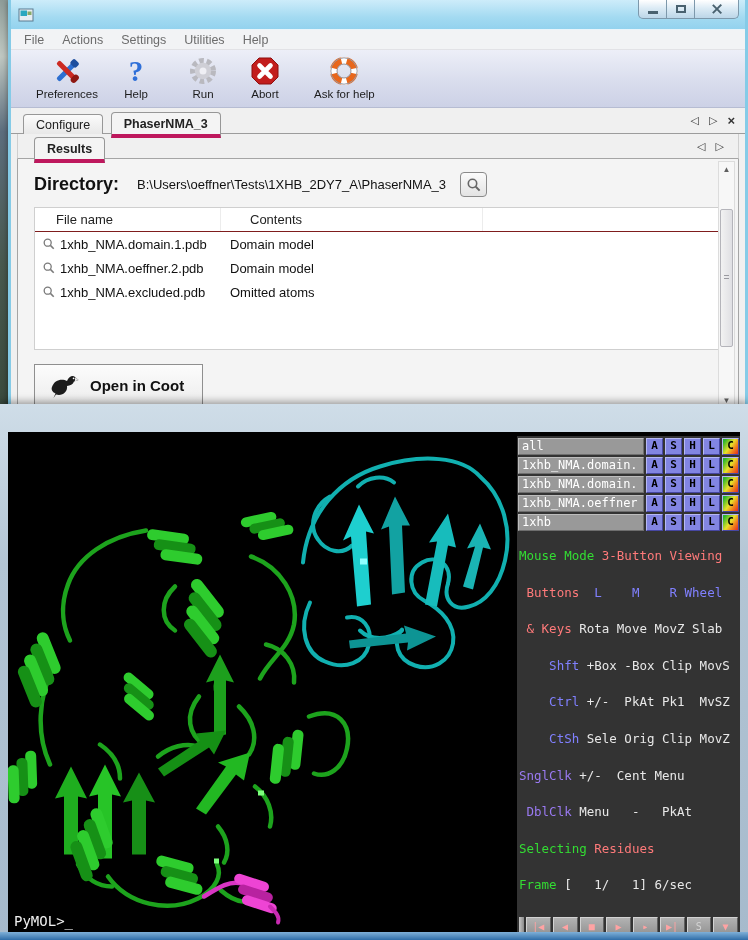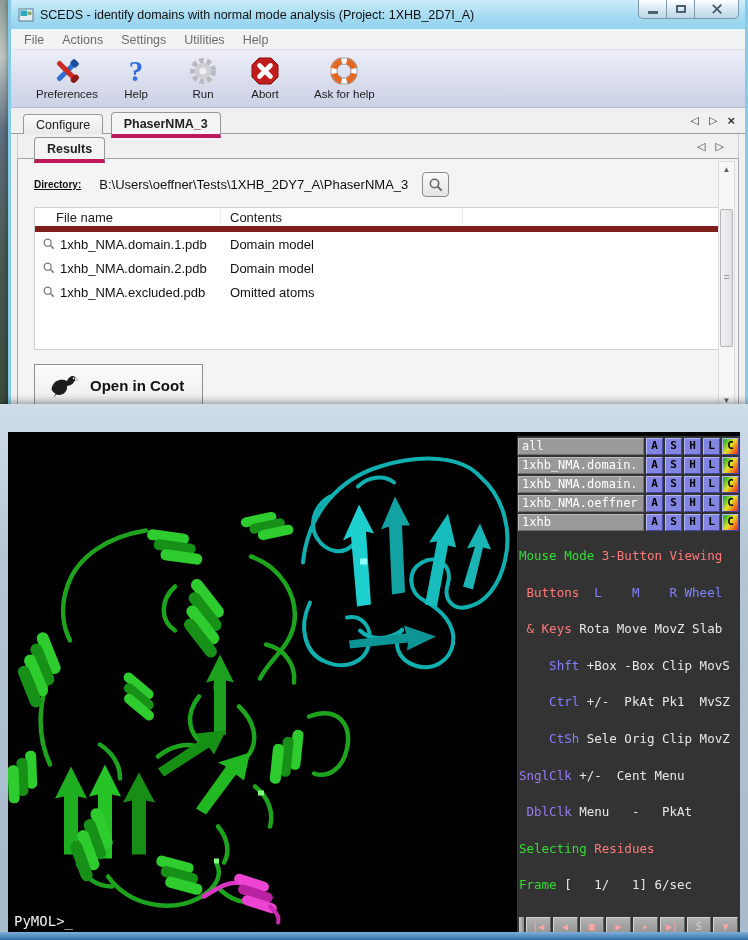--- a/index.html
+++ b/index.html
@@ -44,27 +44,27 @@
     border:1px solid #979797; border-bottom:none; border-radius:4px 4px 0 0; padding:3px 12px 3px 12px; margin-right:3px; position:relative; top:1px; }
   .tab.active { background:#f4f4f4; font-weight:bold; padding-top:4px; top:0; z-index:2; border-bottom:4px solid #be185d; margin-bottom:-1px; }
   .tnav { position:absolute; right:10px; top:7px; display:flex; gap:10px; align-items:center; }
   .tnav span { font-size:11px; color:#333; line-height:11px; }
   .tnav .tx { font-size:13px; font-weight:bold; }
 
   .resultsrow { height:25px; background:#f0f0f0; position:relative; padding:3px 0 0 16px; border-bottom:1px solid #a5a5a5; margin:0 6px; border-left:1px solid #cfcfcf; border-right:1px solid #cfcfcf; }
   .zone { margin:0 6px; height:252px; background:#f4f4f4; border-left:1px solid #a5a5a5; border-right:1px solid #a5a5a5; position:relative; }
 
   .dirrow { display:flex; align-items:center; padding:13px 0 0 16px; }
-  .dirlabel { font-size:10px; font-weight:bold; color:#111;text-decoration:underline; }
+  .dirlabel { font-size:18px; font-weight:bold; color:#111; }
   .dirpath { font-size:13px; color:#111; margin-left:18px; }
   .searchbtn { width:27px; height:25px; margin-left:14px; border:1px solid #8a8a8a; border-radius:4px;
     background:linear-gradient(#fbfbfb,#e3e3e3); display:flex; align-items:center; justify-content:center; }
 
   .ftable { margin:10px 0 0 16px; width:686px; background:#fff; border:1px solid #cfcfcf; height:143px; }
-  .fhead { display:flex; height:24px; border-bottom:6px solid #7f1d1d; align-items:center; }
+  .fhead { display:flex; height:24px; border-bottom:1px solid #7f1d1d; align-items:center;gap:20px; }
   .fh { font-size:13px; color:#222; }
   .c1 { width:186px; padding-left:21px; border-right:1px solid #ececec; height:100%; display:flex; align-items:center; }
   .c2 { width:242px; padding-left:9px; border-right:1px solid #ececec; height:100%; display:flex; align-items:center; }
   .c3 { flex:1; }
   .frow { display:flex; height:24px; align-items:center; }
   .frow .fic { width:14px; height:14px; margin:0 4px 0 5px; flex:0 0 auto; }
   .fname,.fcont { font-size:13px; color:#111; white-space:nowrap; }
   .frow .c1f { width:186px; display:flex; align-items:center; padding-left:2px; }
   .frow .c2f { padding-left:9px; }
 
@@ -120,21 +120,20 @@
 
 <div class="desktop"></div>
 
 <div class="sceds">
   <div class="titlebar">
     <svg class="ticon" viewBox="0 0 16 16">
       <rect x="1" y="2" width="14" height="12" fill="#e6eef3" stroke="#5b7a90"></rect>
       <rect x="2.5" y="3.5" width="6.5" height="5.5" fill="#2aa8c0"></rect>
       <rect x="9.5" y="4.5" width="4" height="3.5" fill="#88aa66"></rect>
     </svg>
-    <span class="ttext">SCEDS - identify domains with normal mode analysis (Project: 1XHB_2D7I_A)</span>
     <div class="capgroup">
       <div class="cap first">
           <span class="g-min"></span>
         </div>
       <div class="cap">
           <span class="g-max"></span>
         </div>
       <div class="cap close">
           <span class="g-x"></span>
         </div>
@@ -254,21 +253,21 @@
           <span class="fname">1xhb_NMA.domain.1.pdb</span>
           </div>
         <div class="c2f"><span class="fcont">Domain model</span></div>
       </div>
       <div class="frow">
         <div class="c1f">
             <svg class="fic" viewBox="0 0 16 16">
               <circle cx="6.5" cy="6.5" r="4" fill="none" stroke="#7a7a7a" stroke-width="1.5"></circle>
               <line x1="9.6" y1="9.6" x2="13.4" y2="13.4" stroke="#7a7a7a" stroke-width="1.8"></line>
             </svg>
-          <span class="fname">1xhb_NMA.domain.2.pdb</span>
+          <span class="fname">1xhb_NMA.oeffner.2.pdb</span>
           </div>
         <div class="c2f"><span class="fcont">Domain model</span></div>
       </div>
       <div class="frow">
         <div class="c1f">
             <svg class="fic" viewBox="0 0 16 16">
               <circle cx="6.5" cy="6.5" r="4" fill="none" stroke="#7a7a7a" stroke-width="1.5"></circle>
               <line x1="9.6" y1="9.6" x2="13.4" y2="13.4" stroke="#7a7a7a" stroke-width="1.8"></line>
             </svg>
           <span class="fname">1xhb_NMA.excluded.pdb</span>

